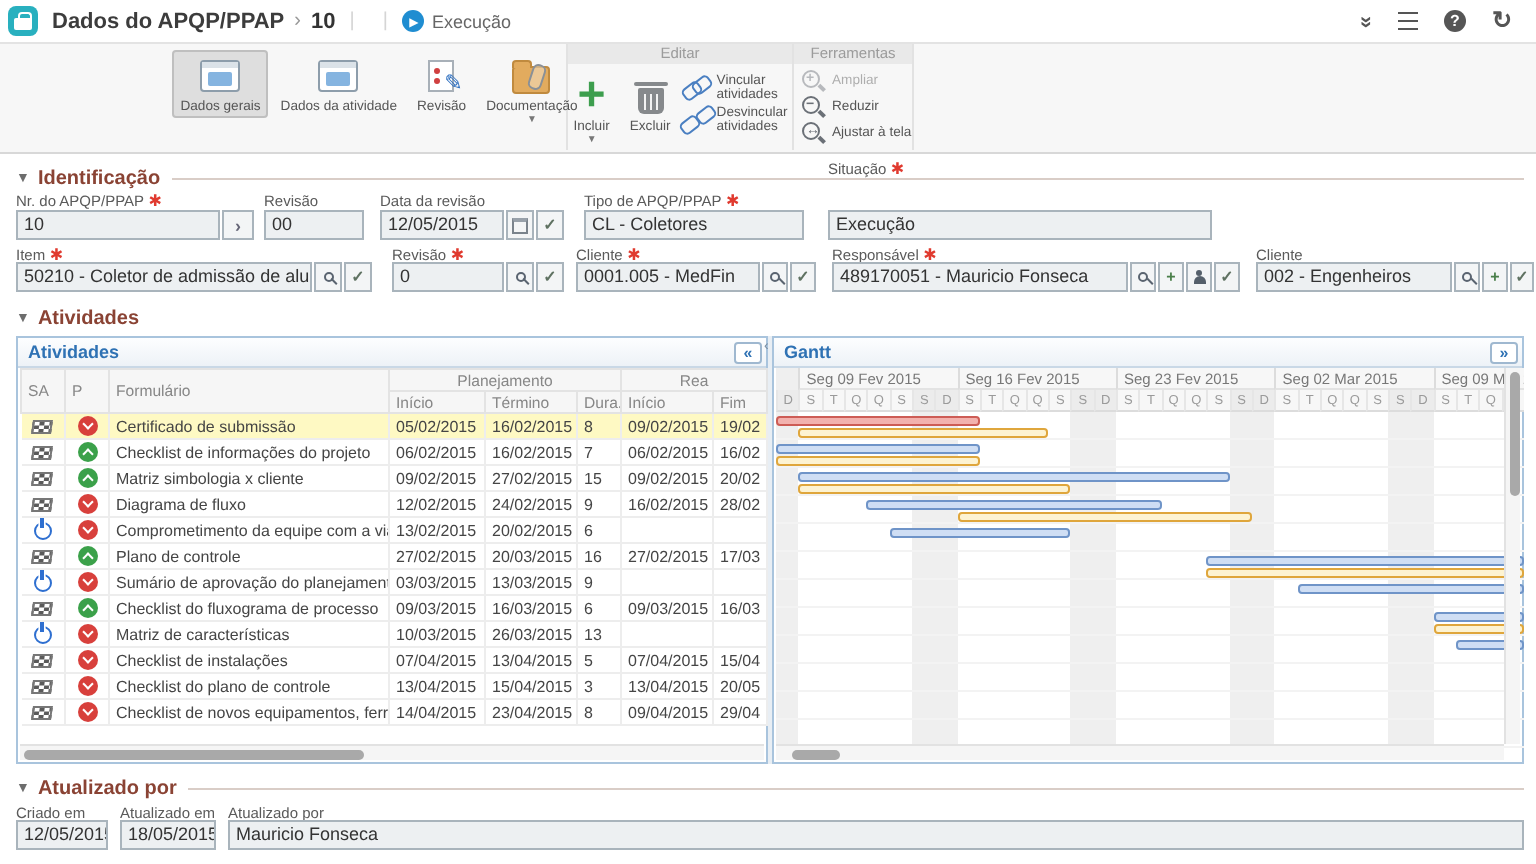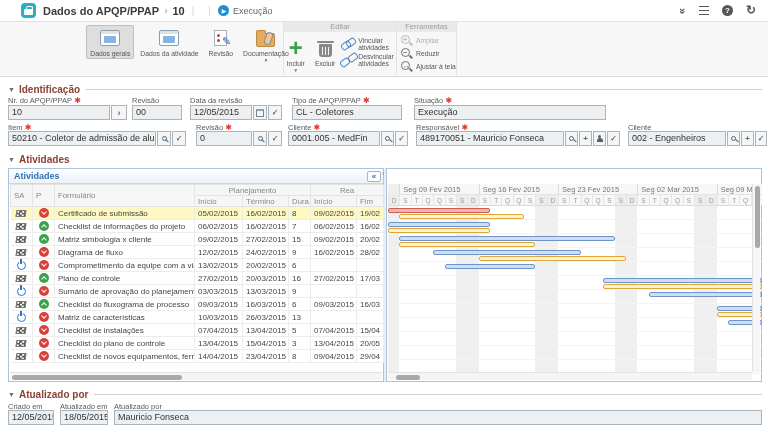--- a/index.html
+++ b/index.html
@@ -1,20 +1,20 @@
 <!DOCTYPE html>
 <html><head>
 <meta charset="utf-8">
 <style>
   *{box-sizing:border-box;margin:0;padding:0}
   html,body{width:768px;height:432px;overflow:hidden}
   body{font-family:"Liberation Sans",sans-serif;background:#fff;color:#333;font-size:10px;position:relative}
 
   
-  .titlebar{position:absolute;top:0;left:0;right:0;height:22px;display:flex;align-items:center;padding-left:21px;background:#fff;border-bottom:1px solid #e3e3e3}
+  .titlebar{position:absolute;top:0;left:0;right:0;height:22px;display:flex;align-items:center;padding-left:4px;background:#fff;border-bottom:1px solid #e3e3e3}
   .appicon{width:15px;height:15px;border-radius:4px;background:#29b0bf;position:relative;margin-right:7px;flex:0 0 15px}
   .appicon:before{content:"";position:absolute;left:3px;top:6px;width:9px;height:6px;background:#fff;border-radius:1px}
   .appicon:after{content:"";position:absolute;left:5px;top:3px;width:5px;height:3px;border:1px solid #fff;border-bottom:none;border-radius:2px 2px 0 0}
   .tb-title{font-weight:bold;font-size:11px;color:#3c3c3c}
   .tb-sep{color:#999;margin:0 5px;font-size:10px}
   .tb-id{font-weight:bold;font-size:11px;color:#333}
   .tb-pipe{color:#d5d5d5;margin:0 7px}
   .tb-name{color:#9a9a9a;font-size:8.5px}
   .status-badge{display:flex;align-items:center;gap:4px;color:#666;font-size:9px}
   .play-icon{width:11px;height:11px;border-radius:50%;background:#1f8dd1;color:#fff;font-size:6px;display:flex;align-items:center;justify-content:center;padding-left:1px}
@@ -255,21 +255,21 @@
 <span class="fbtn" style="left:253px;top:105px;width:14px">
     <span class="cal-icon"></span>
   </span>
 <span class="fbtn" style="left:268px;top:105px;width:14px">
     <span class="check-glyph">✓</span>
   </span>
 
 <span class="flabel" style="left:292px;top:96px"><span>Tipo de APQP/PPAP</span><span class="req"> ✱</span></span>
 <span class="inp" style="left:292px;top:105px;width:110px">CL - Coletores</span>
 
-<span class="flabel" style="left:414px;top:96px"><span>Situação</span><span class="req"> ✱</span></span>
+<span class="flabel" style="left:414px;top:80px"><span>Situação</span><span class="req"> ✱</span></span>
 <span class="inp" style="left:414px;top:105px;width:192px">Execução</span>
 
 <span class="flabel" style="left:8px;top:123px"><span>Item</span><span class="req"> ✱</span></span>
 <span class="inp" style="left:8px;top:131px;width:148px">50210 - Coletor de admissão de aluminio</span>
 <span class="fbtn" style="left:157px;top:131px;width:14px">
     <span class="mag-icon"></span>
   </span>
 <span class="fbtn" style="left:172px;top:131px;width:14px">
     <span class="check-glyph">✓</span>
   </span>
@@ -481,20 +481,24 @@
   </table>
   <div class="hscroll">
       <span class="hthumb" style="left:2px;width:170px"></span>
     </div>
 </div>
 
 <span class="split-arrow">‹</span>
 <div class="splitter"></div>
 
 <div class="panel" style="left:386px;width:376px">
+  <div class="panel-h">
+    <span>Gantt</span>
+    <span class="panel-btn">»</span>
+  </div>
   <div id="gantt-chart">
       <div class="g-band" style="left:0.0px;width:11.3px"></div>
       <div class="g-band" style="left:68.0px;width:11.3px"></div>
       <div class="g-band" style="left:79.3px;width:11.3px"></div>
       <div class="g-band" style="left:147.3px;width:11.3px"></div>
       <div class="g-band" style="left:158.7px;width:11.3px"></div>
       <div class="g-band" style="left:226.7px;width:11.3px"></div>
       <div class="g-band" style="left:238.0px;width:11.3px"></div>
       <div class="g-band" style="left:306.0px;width:11.3px"></div>
       <div class="g-band" style="left:317.3px;width:11.3px"></div>

